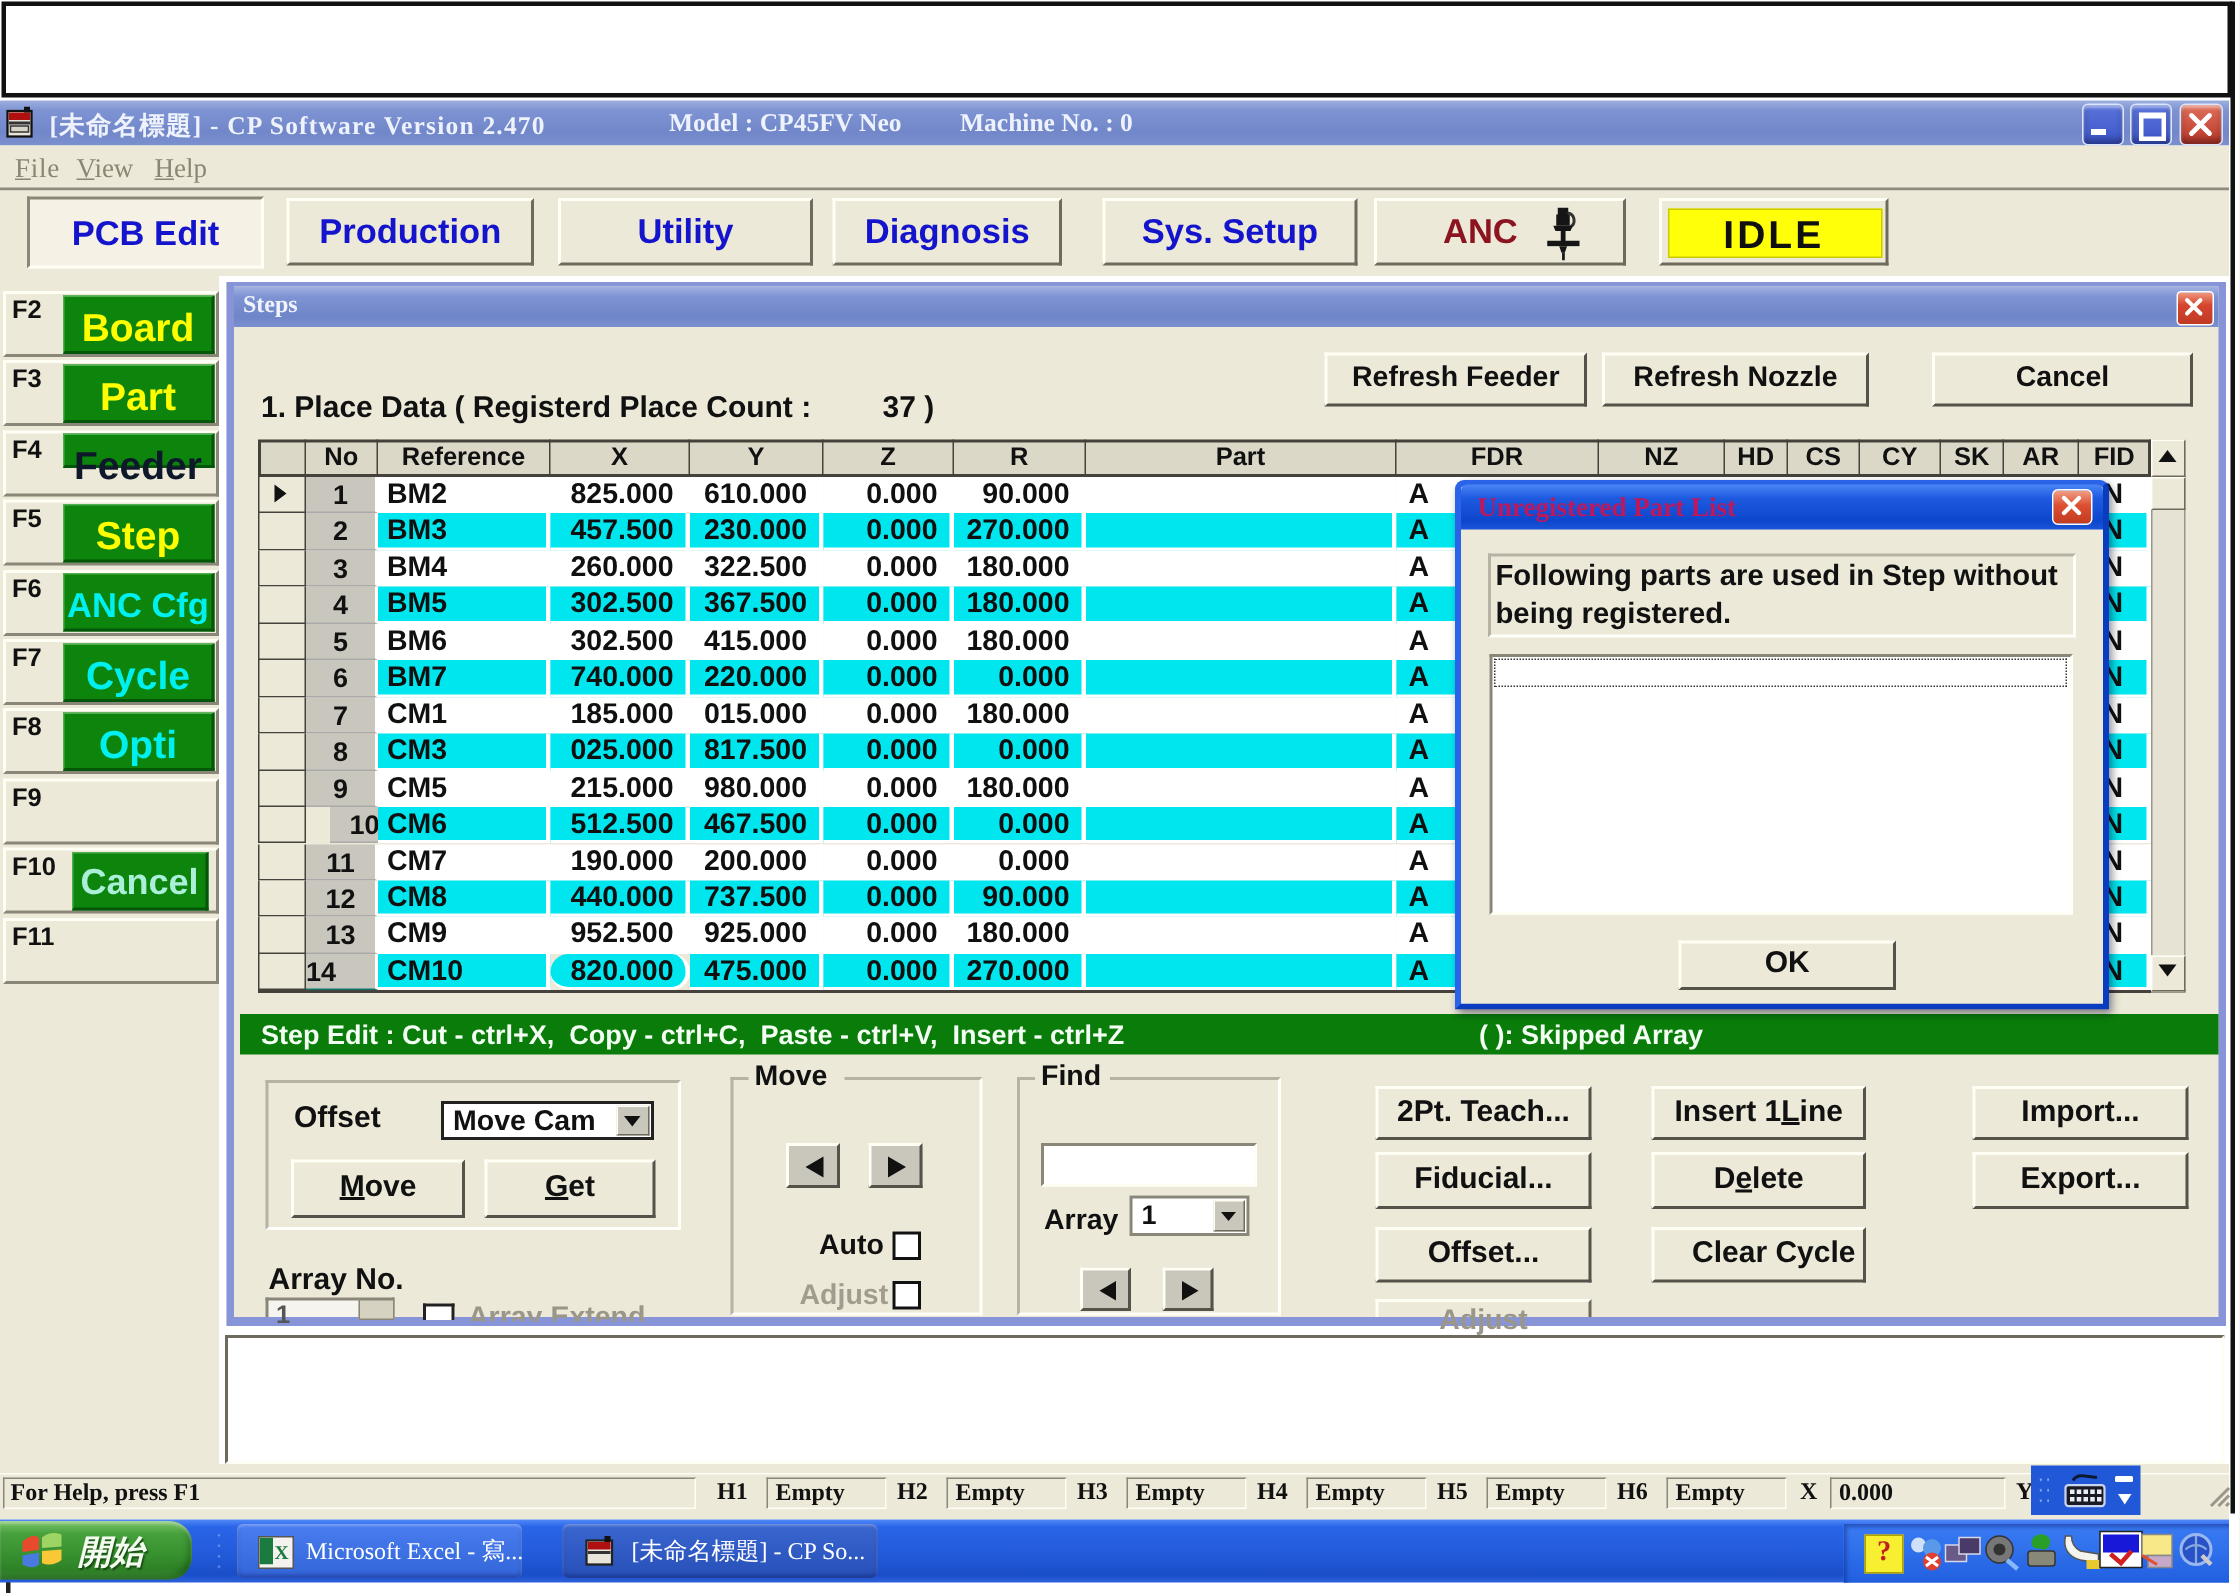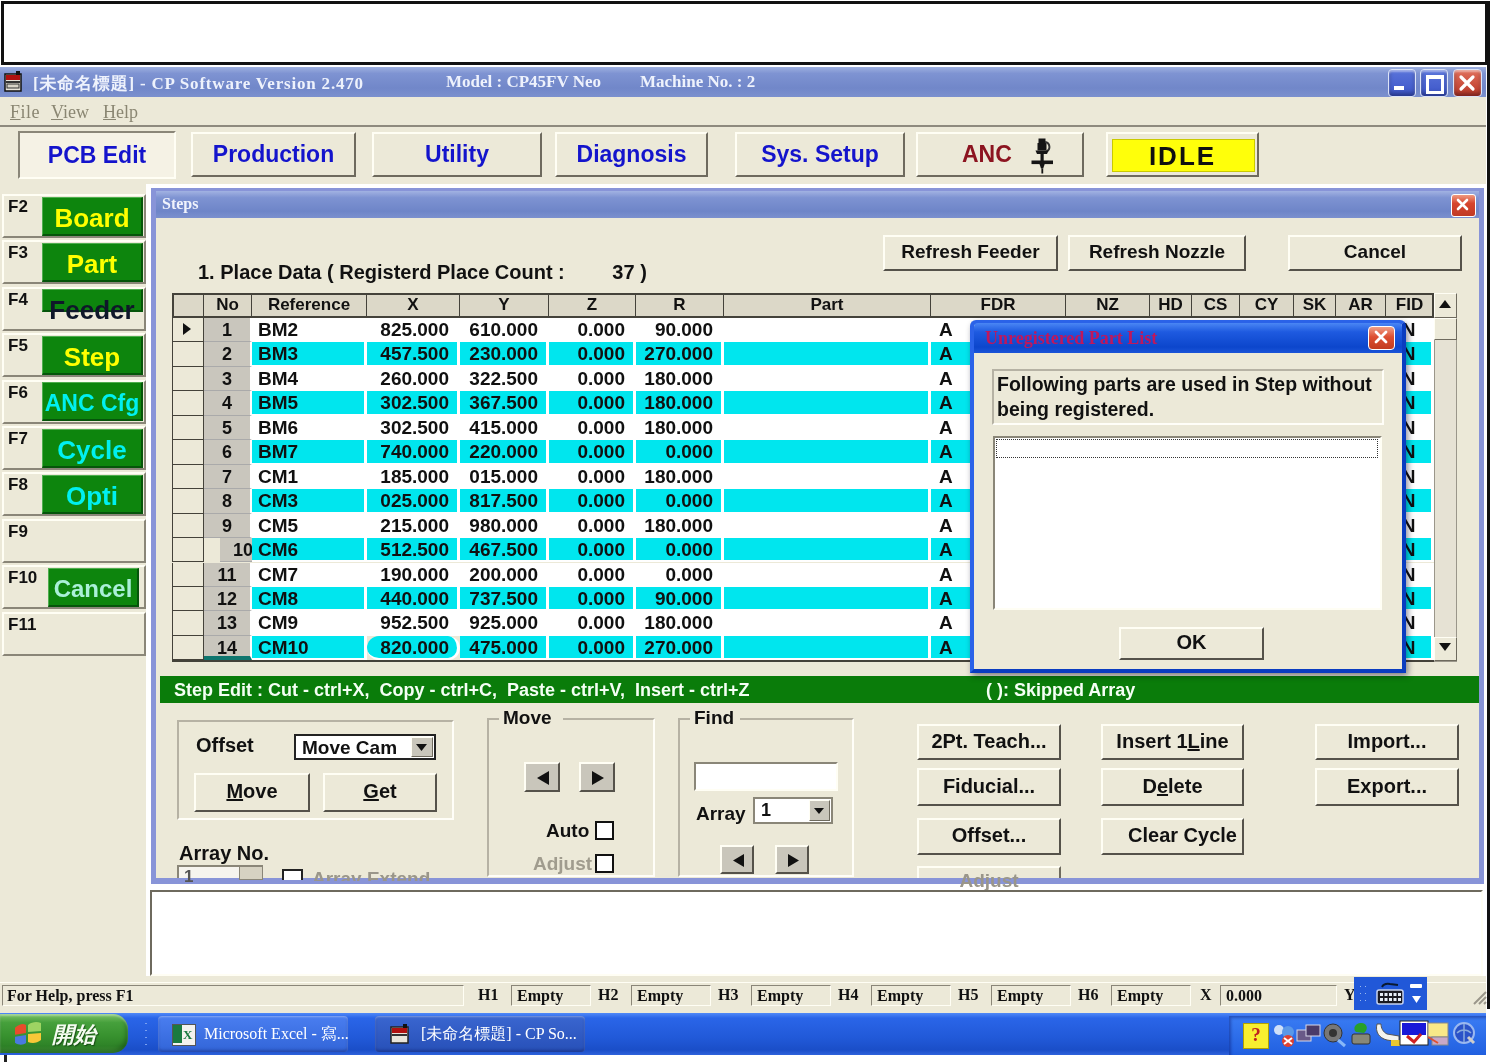--- a/index.html
+++ b/index.html
@@ -23,21 +23,21 @@
 <div class="abs" style="left:4px;top:71px;width:23px;height:23px;">
 <svg width="23" height="23">
       <rect x="1" y="3" width="16" height="17" fill="#e8e4da" stroke="#111" stroke-width="1.5"></rect>
 <rect x="2" y="4" width="14" height="5" fill="#b01010"></rect>
       <rect x="2" y="10" width="14" height="2" fill="#333"></rect>
 <rect x="12" y="0" width="4" height="4" fill="#111"></rect>
       <rect x="3" y="13" width="12" height="4" fill="#d8d4c8" stroke="#333" stroke-width="1"></rect>
     </svg></div>
 <div class="abs serif" style="left:33px;top:72px;width:900px;height:22px;font-size:17px;font-weight:bold;color:#eef2fc;letter-spacing:.8px;">[未命名標題] - CP Software Version 2.470</div>
 <div class="abs serif" style="left:446px;top:72px;font-size:17px;font-weight:bold;color:#eef2fc;">Model : CP45FV Neo</div>
-<div class="abs serif" style="left:640px;top:72px;font-size:17px;font-weight:bold;color:#eef2fc;">Machine No. : 2</div>
+<div class="abs serif" style="left:640px;top:72px;font-size:17px;font-weight:bold;color:#eef2fc;">Machine No. : 0</div>
 <div class="abs" style="left:1388px;top:69px;width:26px;height:26px;background:linear-gradient(#5a74da,#3c55c8);border:1px solid #dce4f8;border-radius:4px;box-shadow:inset 0 2px 2px rgba(255,255,255,.45), inset 0 -3px 4px rgba(0,0,20,.35);">
     <div class="abs" style="left:5px;top:16px;width:10px;height:4px;background:#fff;"></div>
   </div>
 <div class="abs" style="left:1420px;top:69px;width:26px;height:26px;background:linear-gradient(#5a74da,#3c55c8);border:1px solid #dce4f8;border-radius:4px;box-shadow:inset 0 2px 2px rgba(255,255,255,.45), inset 0 -3px 4px rgba(0,0,20,.35);">
     <div class="abs" style="left:5px;top:5px;width:12px;height:12px;border:3px solid #fff;border-top-width:4px;"></div>
   </div>
 <div class="abs" style="left:1453px;top:69px;width:27px;height:26px;background:linear-gradient(#e0705c,#b93626);border:1px solid #dce4f8;border-radius:4px;box-shadow:inset 0 2px 2px rgba(255,255,255,.45), inset 0 -3px 4px rgba(0,0,20,.35);">
     <svg class="abs" style="left:4px;top:4px;" width="18" height="18">
       <path d="M3 3 L15 15 M15 3 L3 15" stroke="#fff" stroke-width="3.2" stroke-linecap="round"></path>
     </svg>
@@ -109,21 +109,21 @@
 <div class="abs" style="left:8px;top:568.2px;font-weight:bold;font-size:17px;color:#111;">F10</div>
 <div class="abs grnbtn" style="left:48px;top:567.7px;width:91px;height:39px;color:#aaf0d8;font-size:24px;line-height:40px;">Cancel</div>
 <div class="abs btn3d" style="left:2px;top:611.6px;width:144px;height:44px;border-color:#fffef4 #8a8678 #8a8678 #fffef4;"></div>
 <div class="abs" style="left:8px;top:614.6px;font-weight:bold;font-size:17px;color:#111;">F11</div>
 <div class="abs" style="left:151px;top:188px;width:1333px;height:696px;background:#ece9d8;border:solid #8894d8;border-width:3px 5px 6px 5px;box-sizing:border-box;"></div>
 <div class="abs" style="left:156px;top:191px;width:1323px;height:27px;background:linear-gradient(#a2b2e2 0%,#7e93d2 25%,#6e85c8 75%,#7b90ce 100%);"></div>
 <div class="abs serif" style="left:162px;top:195px;font-size:16px;font-weight:bold;color:#f0f3fc;">Steps</div>
 <div class="abs" style="left:1451px;top:194px;width:23px;height:21px;background:linear-gradient(#ef9a80,#d6452e 40%,#c03a24);border:1px solid #fff;border-radius:3px;"><svg width="21" height="19">
       <path d="M6 5 L15 14 M15 5 L6 14" stroke="#fff" stroke-width="2.6" stroke-linecap="round"></path>
     </svg></div>
-<div class="abs" style="left:174px;top:261px;font-size:20px;font-weight:bold;color:#111;margin-left:24px;">1. Place Data ( Registerd Place Count : <span style="margin-left:42px;">37 )</span></div>
+<div class="abs" style="left:174px;top:261px;font-size:20px;font-weight:bold;color:#111;">1. Place Data ( Registerd Place Count : <span style="margin-left:42px;">37 )</span></div>
 <div class="abs btn3d" style="left:883px;top:235px;width:175px;height:36px;border-right-color:#55524a;border-bottom-color:#55524a;">
     <div style="margin-top:4px;text-align:center;font-weight:bold;font-size:19px;color:#111;">Refresh Feeder</div>
   </div>
 <div class="abs btn3d" style="left:1068px;top:235px;width:178px;height:36px;border-right-color:#55524a;border-bottom-color:#55524a;">
     <div style="margin-top:4px;text-align:center;font-weight:bold;font-size:19px;color:#111;">Refresh Nozzle</div>
   </div>
 <div class="abs btn3d" style="left:1288px;top:235px;width:174px;height:36px;border-right-color:#55524a;border-bottom-color:#55524a;">
     <div style="margin-top:4px;text-align:center;font-weight:bold;font-size:19px;color:#111;">Cancel</div>
   </div>
 <div class="abs" style="left:172px;top:293px;width:1262px;height:25px;background:#dcd8c8;border:2px solid #44423a;box-sizing:border-box;"></div>
@@ -347,21 +347,21 @@
 <div class="abs cell" style="left:724px;top:611.40px;width:207px;height:24.45px;background:#fff;border-right:3px solid #fff;text-align:left;border-bottom:2px solid #fff;font-weight:bold;font-size:19px;line-height:23px;color:#101010;"></div>
 <div class="abs cell" style="left:931px;top:611.40px;width:135px;height:24.45px;background:#fff;border-right:3px solid #fff;text-align:left;padding-left:8px;border-bottom:2px solid #fff;font-weight:bold;font-size:19px;line-height:23px;color:#101010;">A</div>
 <div class="abs cell" style="left:1066px;top:611.40px;width:84px;height:24.45px;background:#fff;border-right:3px solid #fff;text-align:left;border-bottom:2px solid #fff;font-weight:bold;font-size:19px;line-height:23px;color:#101010;"></div>
 <div class="abs cell" style="left:1150px;top:611.40px;width:42px;height:24.45px;background:#fff;border-right:3px solid #fff;text-align:left;border-bottom:2px solid #fff;font-weight:bold;font-size:19px;line-height:23px;color:#101010;"></div>
 <div class="abs cell" style="left:1192px;top:611.40px;width:48px;height:24.45px;background:#fff;border-right:3px solid #fff;text-align:left;border-bottom:2px solid #fff;font-weight:bold;font-size:19px;line-height:23px;color:#101010;"></div>
 <div class="abs cell" style="left:1240px;top:611.40px;width:54px;height:24.45px;background:#fff;border-right:3px solid #fff;text-align:left;border-bottom:2px solid #fff;font-weight:bold;font-size:19px;line-height:23px;color:#101010;"></div>
 <div class="abs cell" style="left:1294px;top:611.40px;width:42px;height:24.45px;background:#fff;border-right:3px solid #fff;text-align:left;border-bottom:2px solid #fff;font-weight:bold;font-size:19px;line-height:23px;color:#101010;"></div>
 <div class="abs cell" style="left:1336px;top:611.40px;width:50px;height:24.45px;background:#fff;border-right:3px solid #fff;text-align:left;border-bottom:2px solid #fff;font-weight:bold;font-size:19px;line-height:23px;color:#101010;"></div>
 <div class="abs cell" style="left:1386px;top:611.40px;width:48px;height:24.45px;background:#fff;border-right:3px solid #fff;text-align:center;border-bottom:2px solid #fff;font-weight:bold;font-size:19px;line-height:23px;color:#101010;">N</div>
 <div class="abs cell" style="left:172px;top:635.85px;width:32px;height:24.45px;background:#ece9d8;border:1px solid #44423a;border-top:none;"></div>
-<div class="abs cell" style="left:204px;top:635.85px;width:48px;height:24.45px;background:#c9c6bd;border-right:2px solid #fff;border-bottom:4px solid #0f766e;font-weight:bold;font-size:18px;text-align:center;line-height:24px;color:#111;">14</div>
+<div class="abs cell" style="left:204px;top:635.85px;width:48px;height:24.45px;background:#c9c6bd;border-right:2px solid #fff;border-bottom:1px solid #0f766e;font-weight:bold;font-size:18px;line-height:24px;color:#111;">14</div>
 <div class="abs cell" style="left:252px;top:635.85px;width:115px;height:24.45px;background:#00e6ee;border-right:3px solid #fff;text-align:left;padding-left:6px;border-bottom:2px solid #fff;font-weight:bold;font-size:19px;line-height:23px;color:#101010;">CM10</div>
 <div class="abs cell" style="left:367px;top:635.85px;width:93px;height:24.45px;background:#00e6ee;border-right:3px solid #fff;text-align:right;padding-right:8px;border-bottom:2px solid #fff;font-weight:bold;font-size:19px;line-height:23px;color:#101010;border-radius:12px;">820.000</div>
 <div class="abs cell" style="left:460px;top:635.85px;width:89px;height:24.45px;background:#00e6ee;border-right:3px solid #fff;text-align:right;padding-right:8px;border-bottom:2px solid #fff;font-weight:bold;font-size:19px;line-height:23px;color:#101010;">475.000</div>
 <div class="abs cell" style="left:549px;top:635.85px;width:87px;height:24.45px;background:#00e6ee;border-right:3px solid #fff;text-align:right;padding-right:8px;border-bottom:2px solid #fff;font-weight:bold;font-size:19px;line-height:23px;color:#101010;">0.000</div>
 <div class="abs cell" style="left:636px;top:635.85px;width:88px;height:24.45px;background:#00e6ee;border-right:3px solid #fff;text-align:right;padding-right:8px;border-bottom:2px solid #fff;font-weight:bold;font-size:19px;line-height:23px;color:#101010;">270.000</div>
 <div class="abs cell" style="left:724px;top:635.85px;width:207px;height:24.45px;background:#00e6ee;border-right:3px solid #fff;text-align:left;border-bottom:2px solid #fff;font-weight:bold;font-size:19px;line-height:23px;color:#101010;"></div>
 <div class="abs cell" style="left:931px;top:635.85px;width:135px;height:24.45px;background:#00e6ee;border-right:3px solid #fff;text-align:left;padding-left:8px;border-bottom:2px solid #fff;font-weight:bold;font-size:19px;line-height:23px;color:#101010;">A</div>
 <div class="abs cell" style="left:1066px;top:635.85px;width:84px;height:24.45px;background:#00e6ee;border-right:3px solid #fff;text-align:left;border-bottom:2px solid #fff;font-weight:bold;font-size:19px;line-height:23px;color:#101010;"></div>
 <div class="abs cell" style="left:1150px;top:635.85px;width:42px;height:24.45px;background:#00e6ee;border-right:3px solid #fff;text-align:left;border-bottom:2px solid #fff;font-weight:bold;font-size:19px;line-height:23px;color:#101010;"></div>
 <div class="abs cell" style="left:1192px;top:635.85px;width:48px;height:24.45px;background:#00e6ee;border-right:3px solid #fff;text-align:left;border-bottom:2px solid #fff;font-weight:bold;font-size:19px;line-height:23px;color:#101010;"></div>

